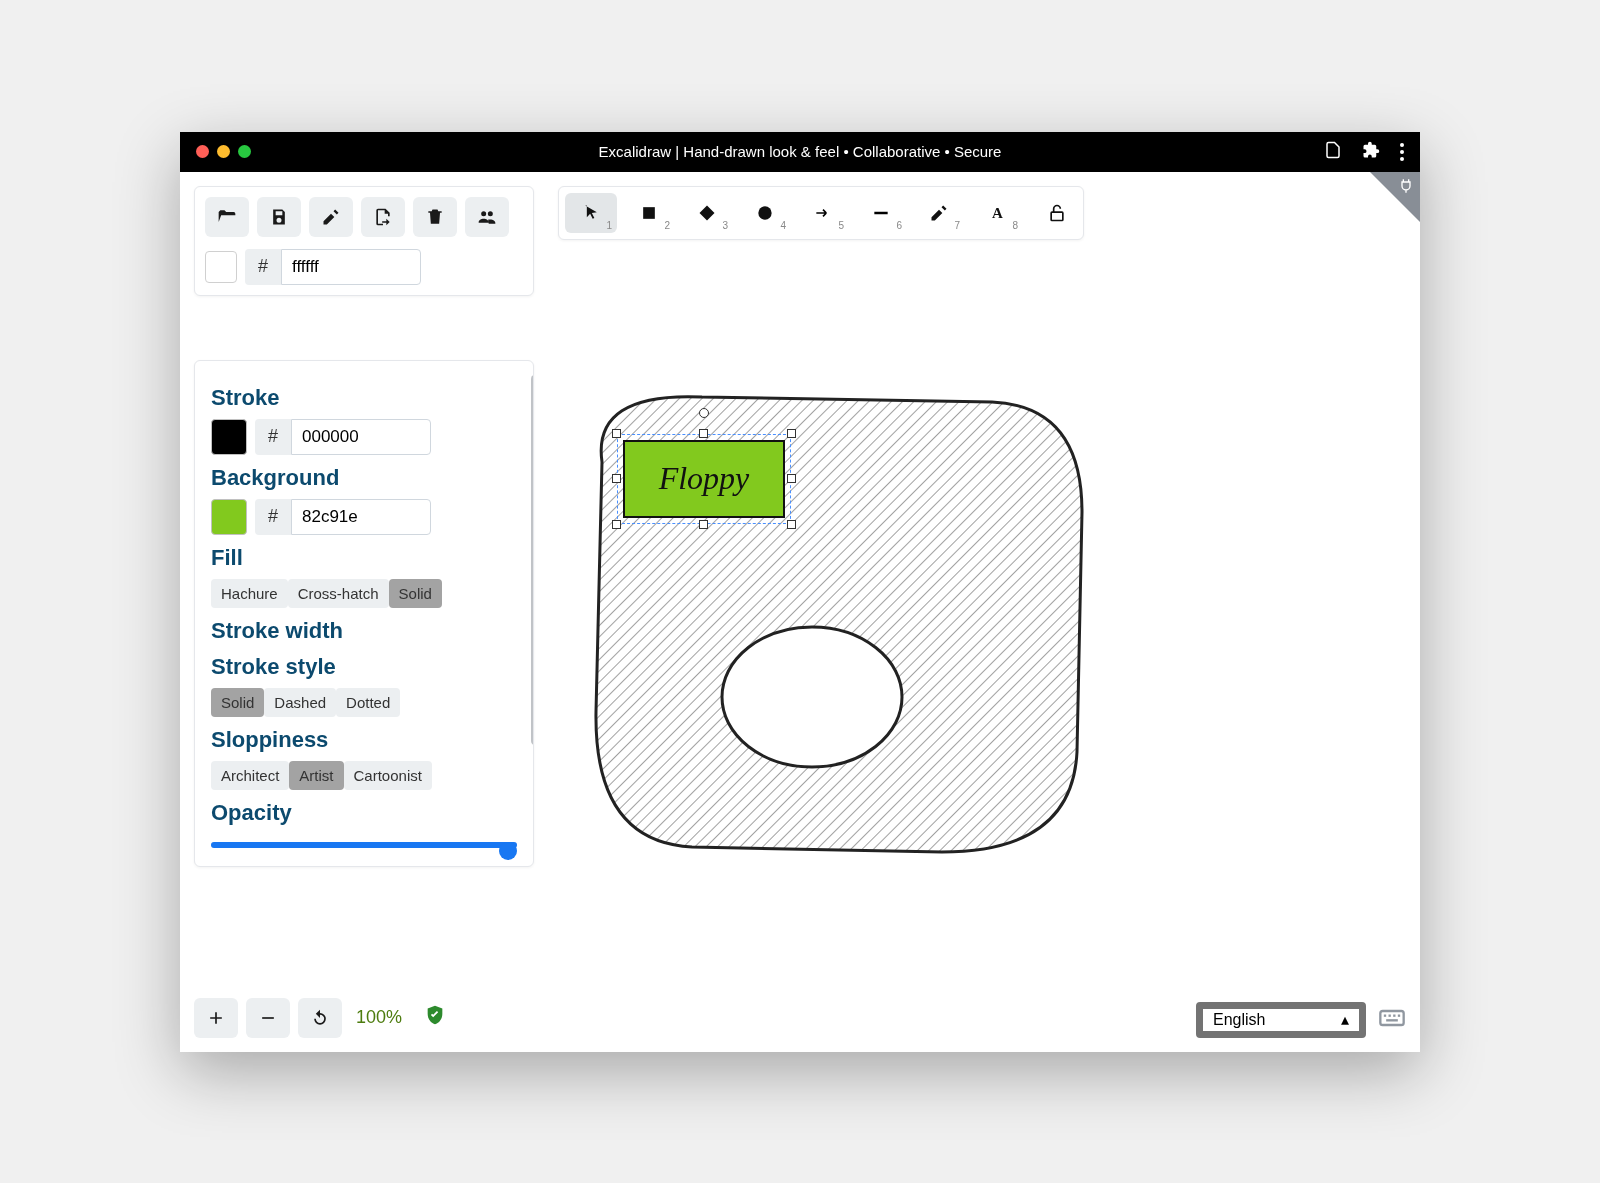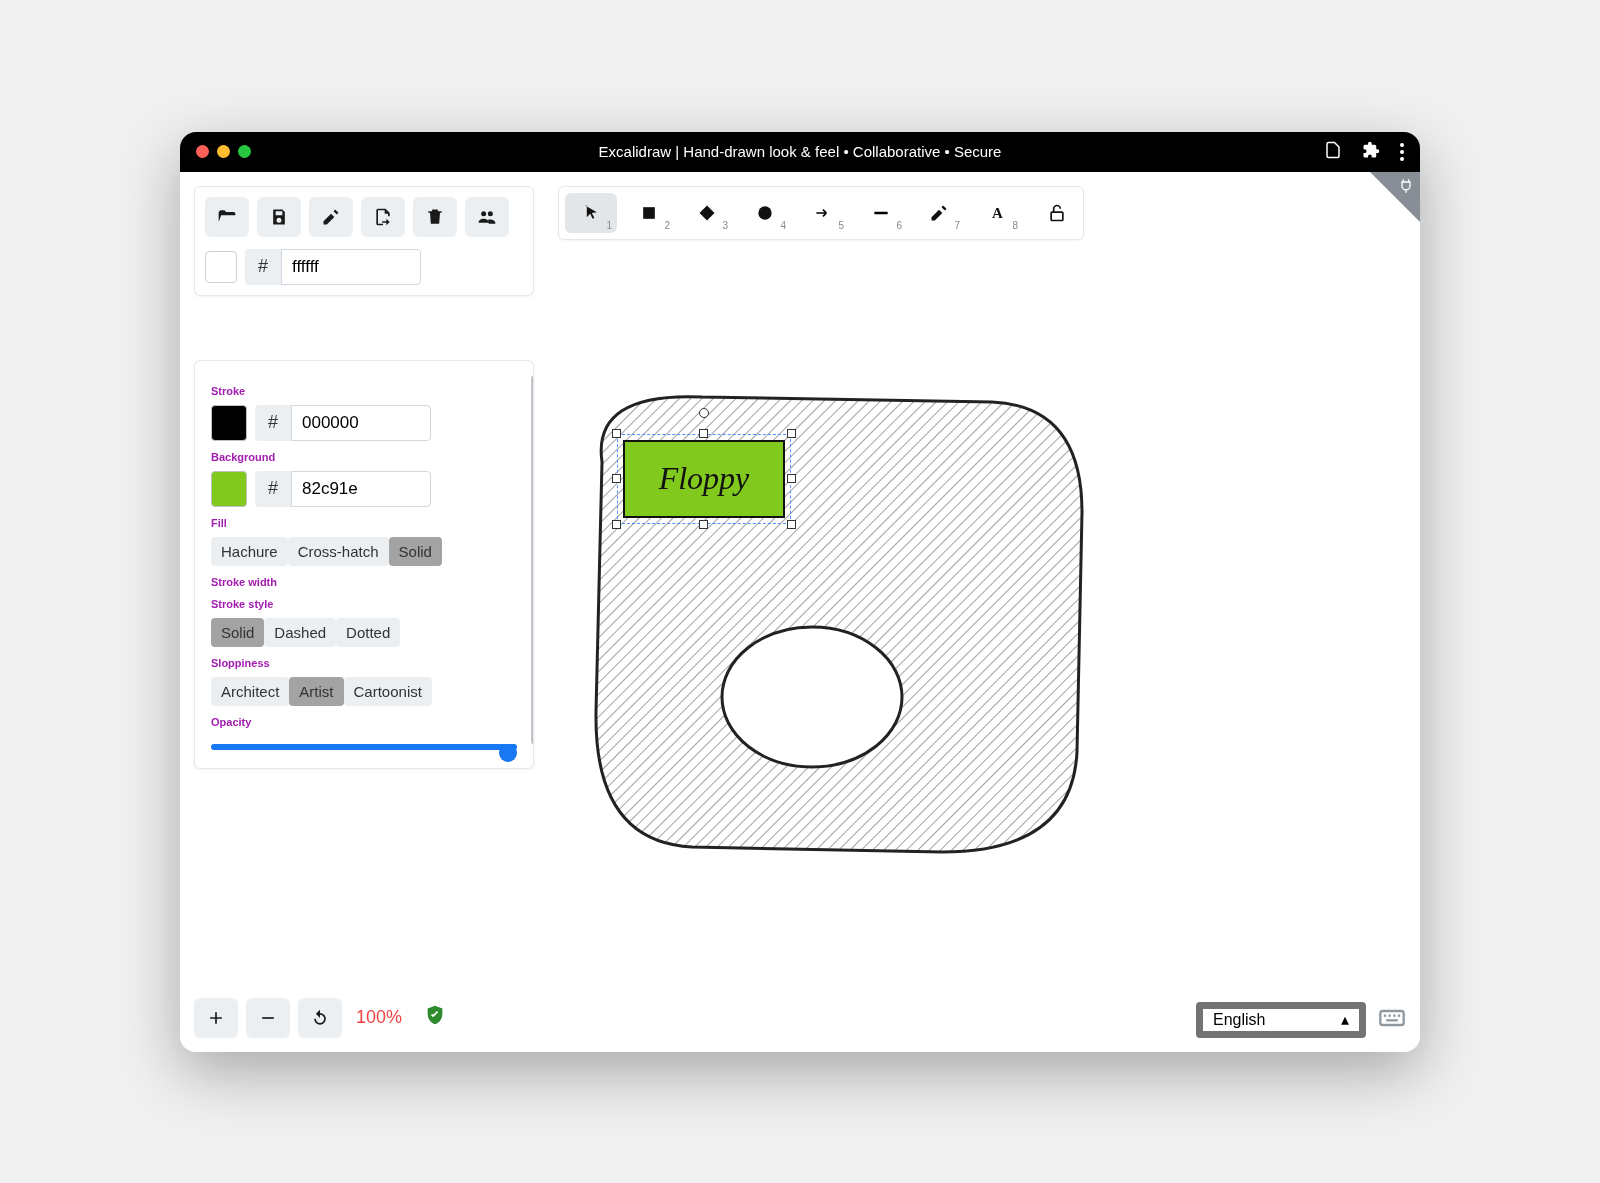--- a/index.html
+++ b/index.html
@@ -9,21 +9,21 @@
   display: flex;
   align-items: center;
   justify-content: center;
   min-height: 100vh;
   padding: 40px;
 }
 .window {
   width: 1240px;
   height: 920px;
   background: #fff;
-  border-radius: 16px;
+  border-radius: 0;
   overflow: hidden;
   box-shadow: 0 20px 60px rgba(0,0,0,0.3);
   display: flex;
   flex-direction: column;
   position: relative;
 }
 .titlebar {
   background: #000;
   height: 40px;
   display: flex;
@@ -150,21 +150,21 @@
 
 
 .props {
   top: 188px; left: 14px;
   width: 340px;
   max-height: 520px;
   overflow: hidden;
   padding: 14px 16px;
 }
 .props-label {
-  font-weight: 700; font-size: 11px; color:#a21caf;
+  font-weight: 700; font-size: 22px; color:#0c4a6e;
   margin-bottom: 8px; margin-top: 10px;
 }
 .props-label:first-child { margin-top: 0; }
 .pillrow { display:flex; flex-wrap:wrap; margin-bottom:4px; }
 .pill {
   background:#eceff1;
   padding: 6px 10px;
   border-radius: 4px;
   font-size: 15px;
   border:none;
@@ -192,21 +192,21 @@
   position:absolute; right:-6px; top:14px;
   width:8px; height:370px;
   background:#c0c3c7; border-radius:4px;
 }
 
 
 .zoombar {
   position:absolute; bottom:14px; left:14px;
   display:flex; align-items:center; gap:8px;
 }
-.zoom-text { font-size:18px; font-weight:500; color:#ef4444; margin:0 6px; }
+.zoom-text { font-size:18px; font-weight:500; color:#4d7c0f; margin:0 6px; }
 .shield { color:#2d8a2d; font-size:22px; margin-left:8px; }
 
 
 .bottom-right {
   position:absolute; bottom:14px; right:14px;
   display:flex; align-items:center; gap:12px;
 }
 .lang {
   display:flex; align-items:center; justify-content:space-between;
   width:170px; height:36px;

